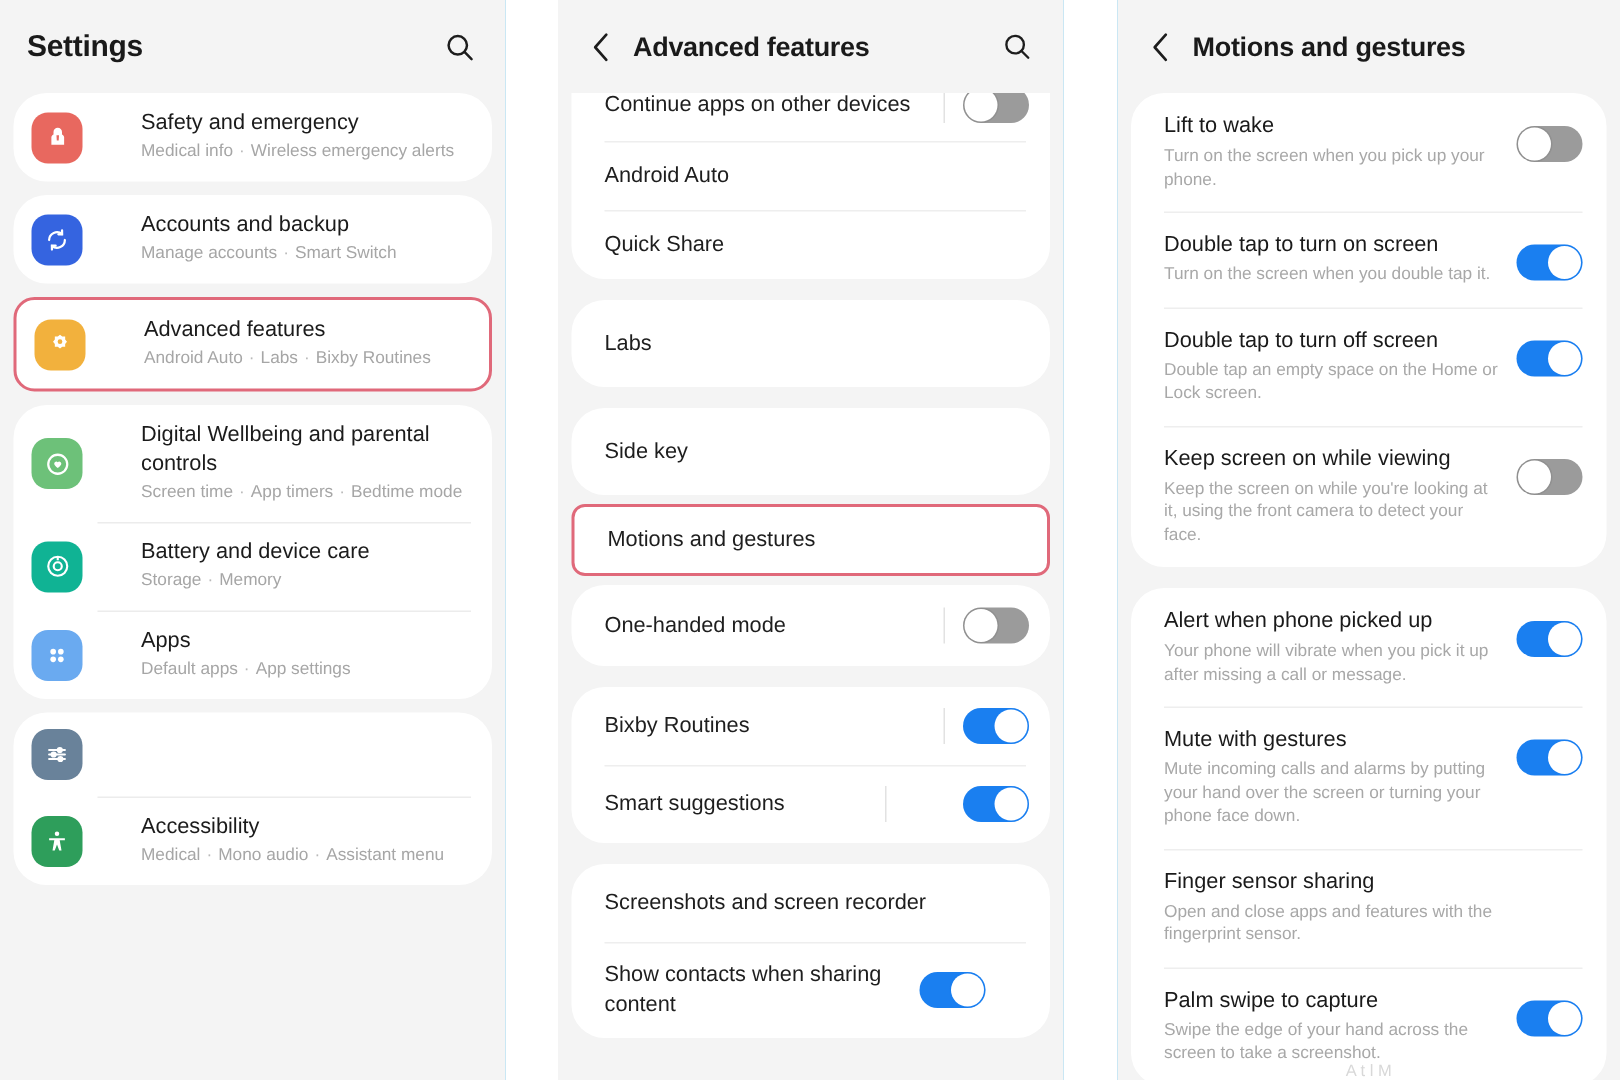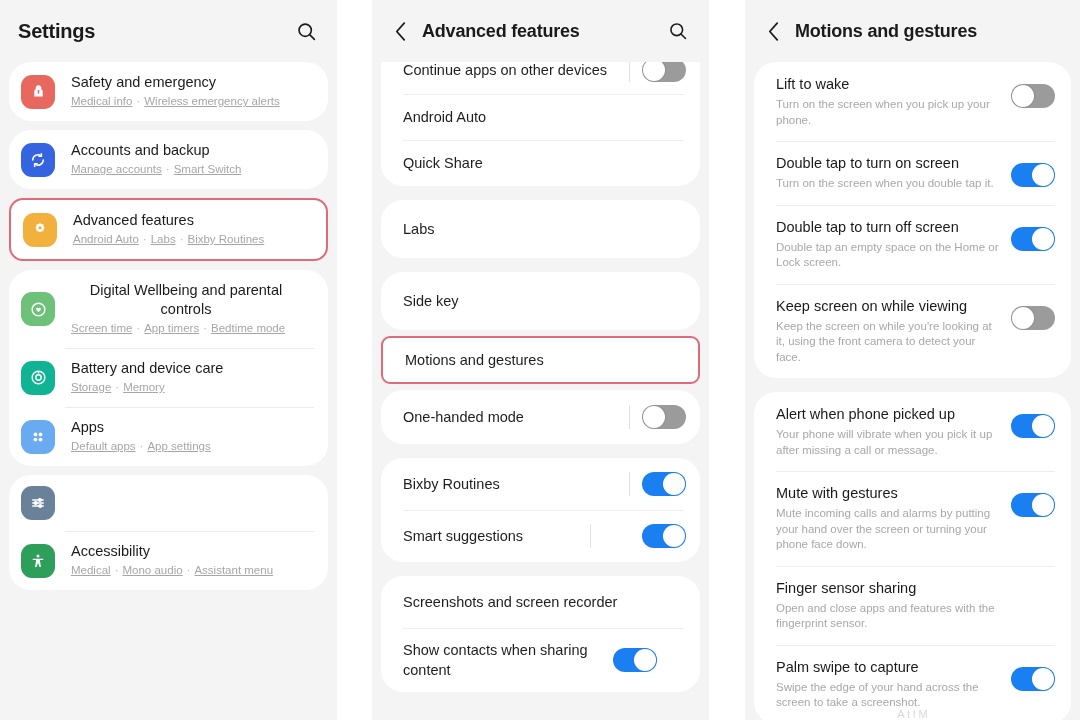--- a/index.html
+++ b/index.html
@@ -65,33 +65,34 @@
     margin:0 9px 9px 9px;
     overflow:hidden;
   }
   .card.flat-top{border-top-left-radius:0;border-top-right-radius:0;}
 
   
   .srow{
     display:flex;align-items:center;
     padding:11px 14px 11px 12px;
     position:relative;
+    gap:23px;
   }
   .srow + .srow::before{
     content:"";position:absolute;left:56px;right:14px;top:0;height:1px;
     background:#ececec;
   }
   .sico{
     width:34px;height:34px;border-radius:11px;
     flex:0 0 auto;margin-right:16px;
     display:flex;align-items:center;justify-content:center;
   }
   .stext{min-width:0;}
   .stitle{font-size:14.5px;color:#1b1b1b;line-height:19px;}
-  .ssub{font-size:11.5px;color:#a6a6a6;line-height:17px;margin-top:1px;white-space:nowrap;text-decoration:underline;}
+  .ssub{font-size:11.5px;color:#a6a6a6;line-height:17px;margin-top:1px;white-space:nowrap;}
   .dot{display:inline-block;margin:0 4px;color:#b9b9b9;}
 
   .highlight-row{
     border:2px solid #e0697a;
     border-radius:14px;
     margin:0 9px 9px 9px;
     background:#ffffff;
     position:relative;
   }
   .highlight-row .srow{padding:11px 14px 11px 12px;}
@@ -227,21 +228,21 @@
 
       <div class="card">
         <div class="srow">
           <div class="sico" style="background:#6dc179;">
             <svg width="19" height="19" viewBox="0 0 24 24" fill="none" stroke="#fff" stroke-width="1.9">
               <circle cx="12" cy="12" r="8"></circle>
                 <path d="M12 15.2c-1.6-1.3-3-2.3-3-3.8a1.7 1.7 0 0 1 3-1 1.7 1.7 0 0 1 3 1c0 1.5-1.4 2.5-3 3.8z" fill="#fff" stroke="none"></path>
             </svg>
           </div>
           <div class="stext">
-            <div class="stitle" style="max-width:230px;text-align:center;">Digital Wellbeing and parental controls</div>
+            <div class="stitle" style="max-width:230px;">Digital Wellbeing and parental controls</div>
             <div class="ssub"><span>Screen time</span><span class="dot">·</span><span>App timers</span><span class="dot">·</span><span>Bedtime mode</span></div>
           </div>
         </div>
         <div class="srow">
           <div class="sico" style="background:#10b394;">
             <svg width="19" height="19" viewBox="0 0 24 24" fill="none" stroke="#fff" stroke-width="1.8">
               <circle cx="12" cy="12" r="8"></circle>
                 <circle cx="12" cy="12" r="3.4"></circle>
                 <path d="M12 4v3"></path>
             </svg>

